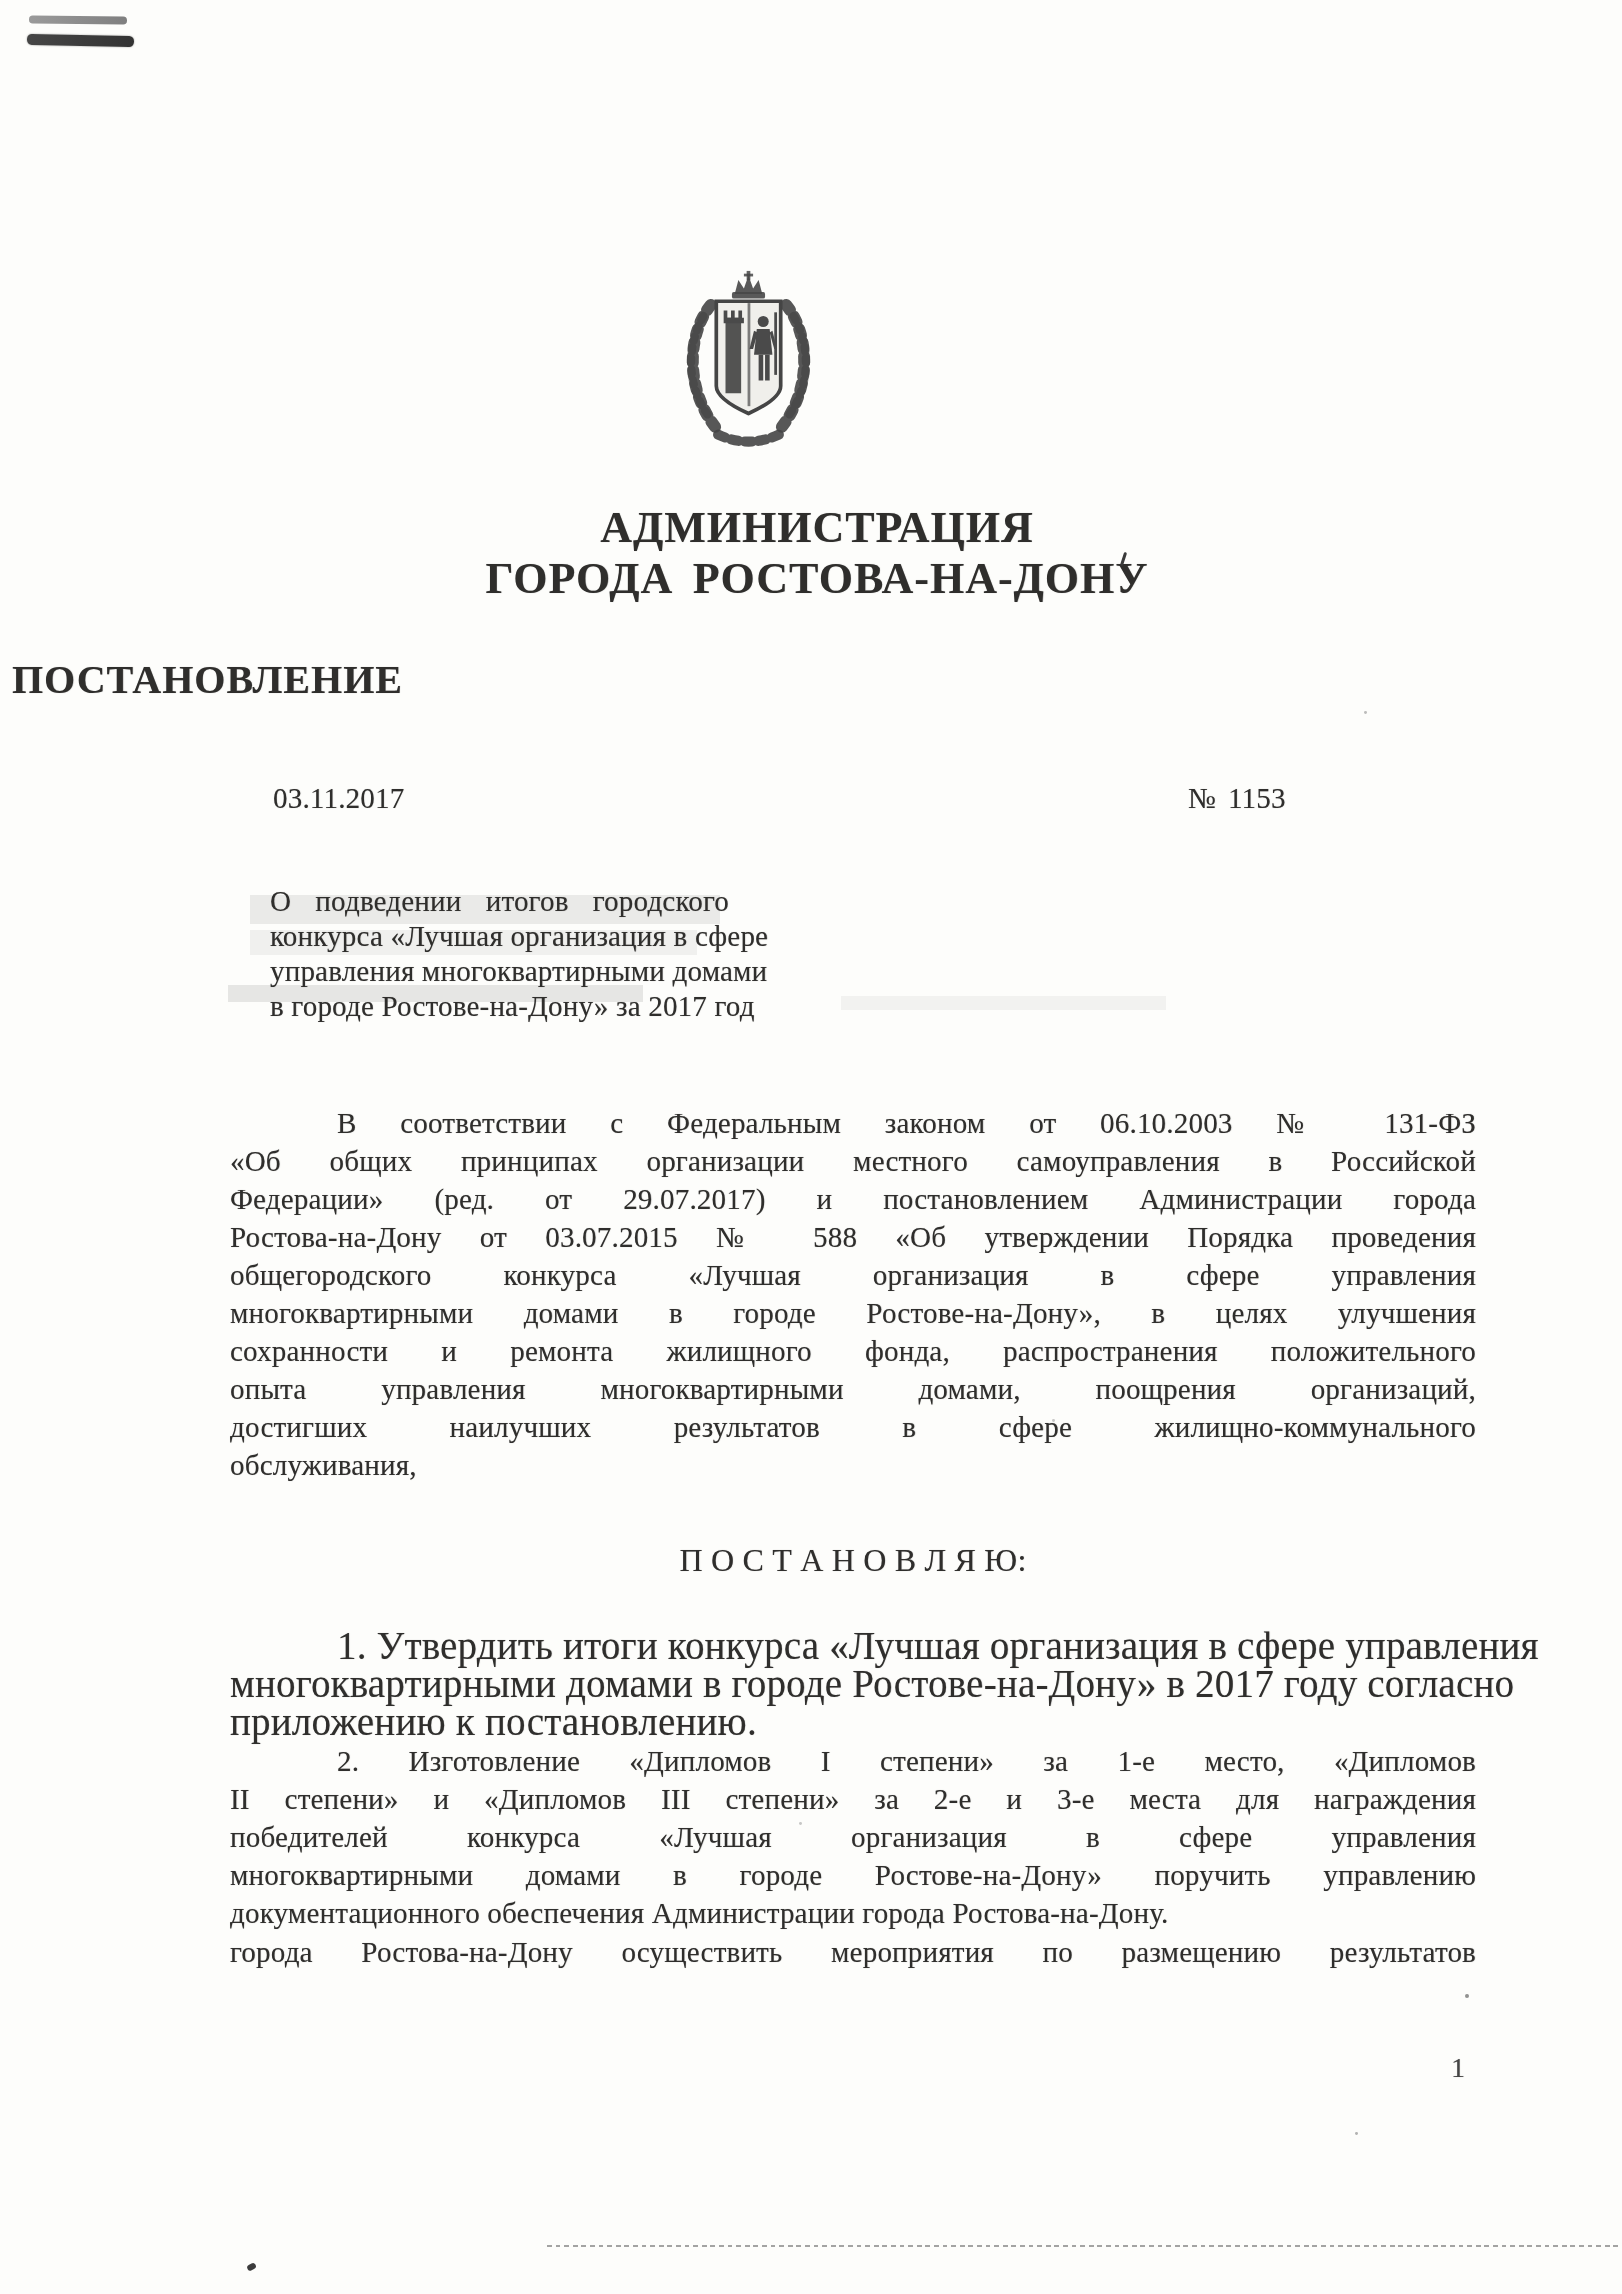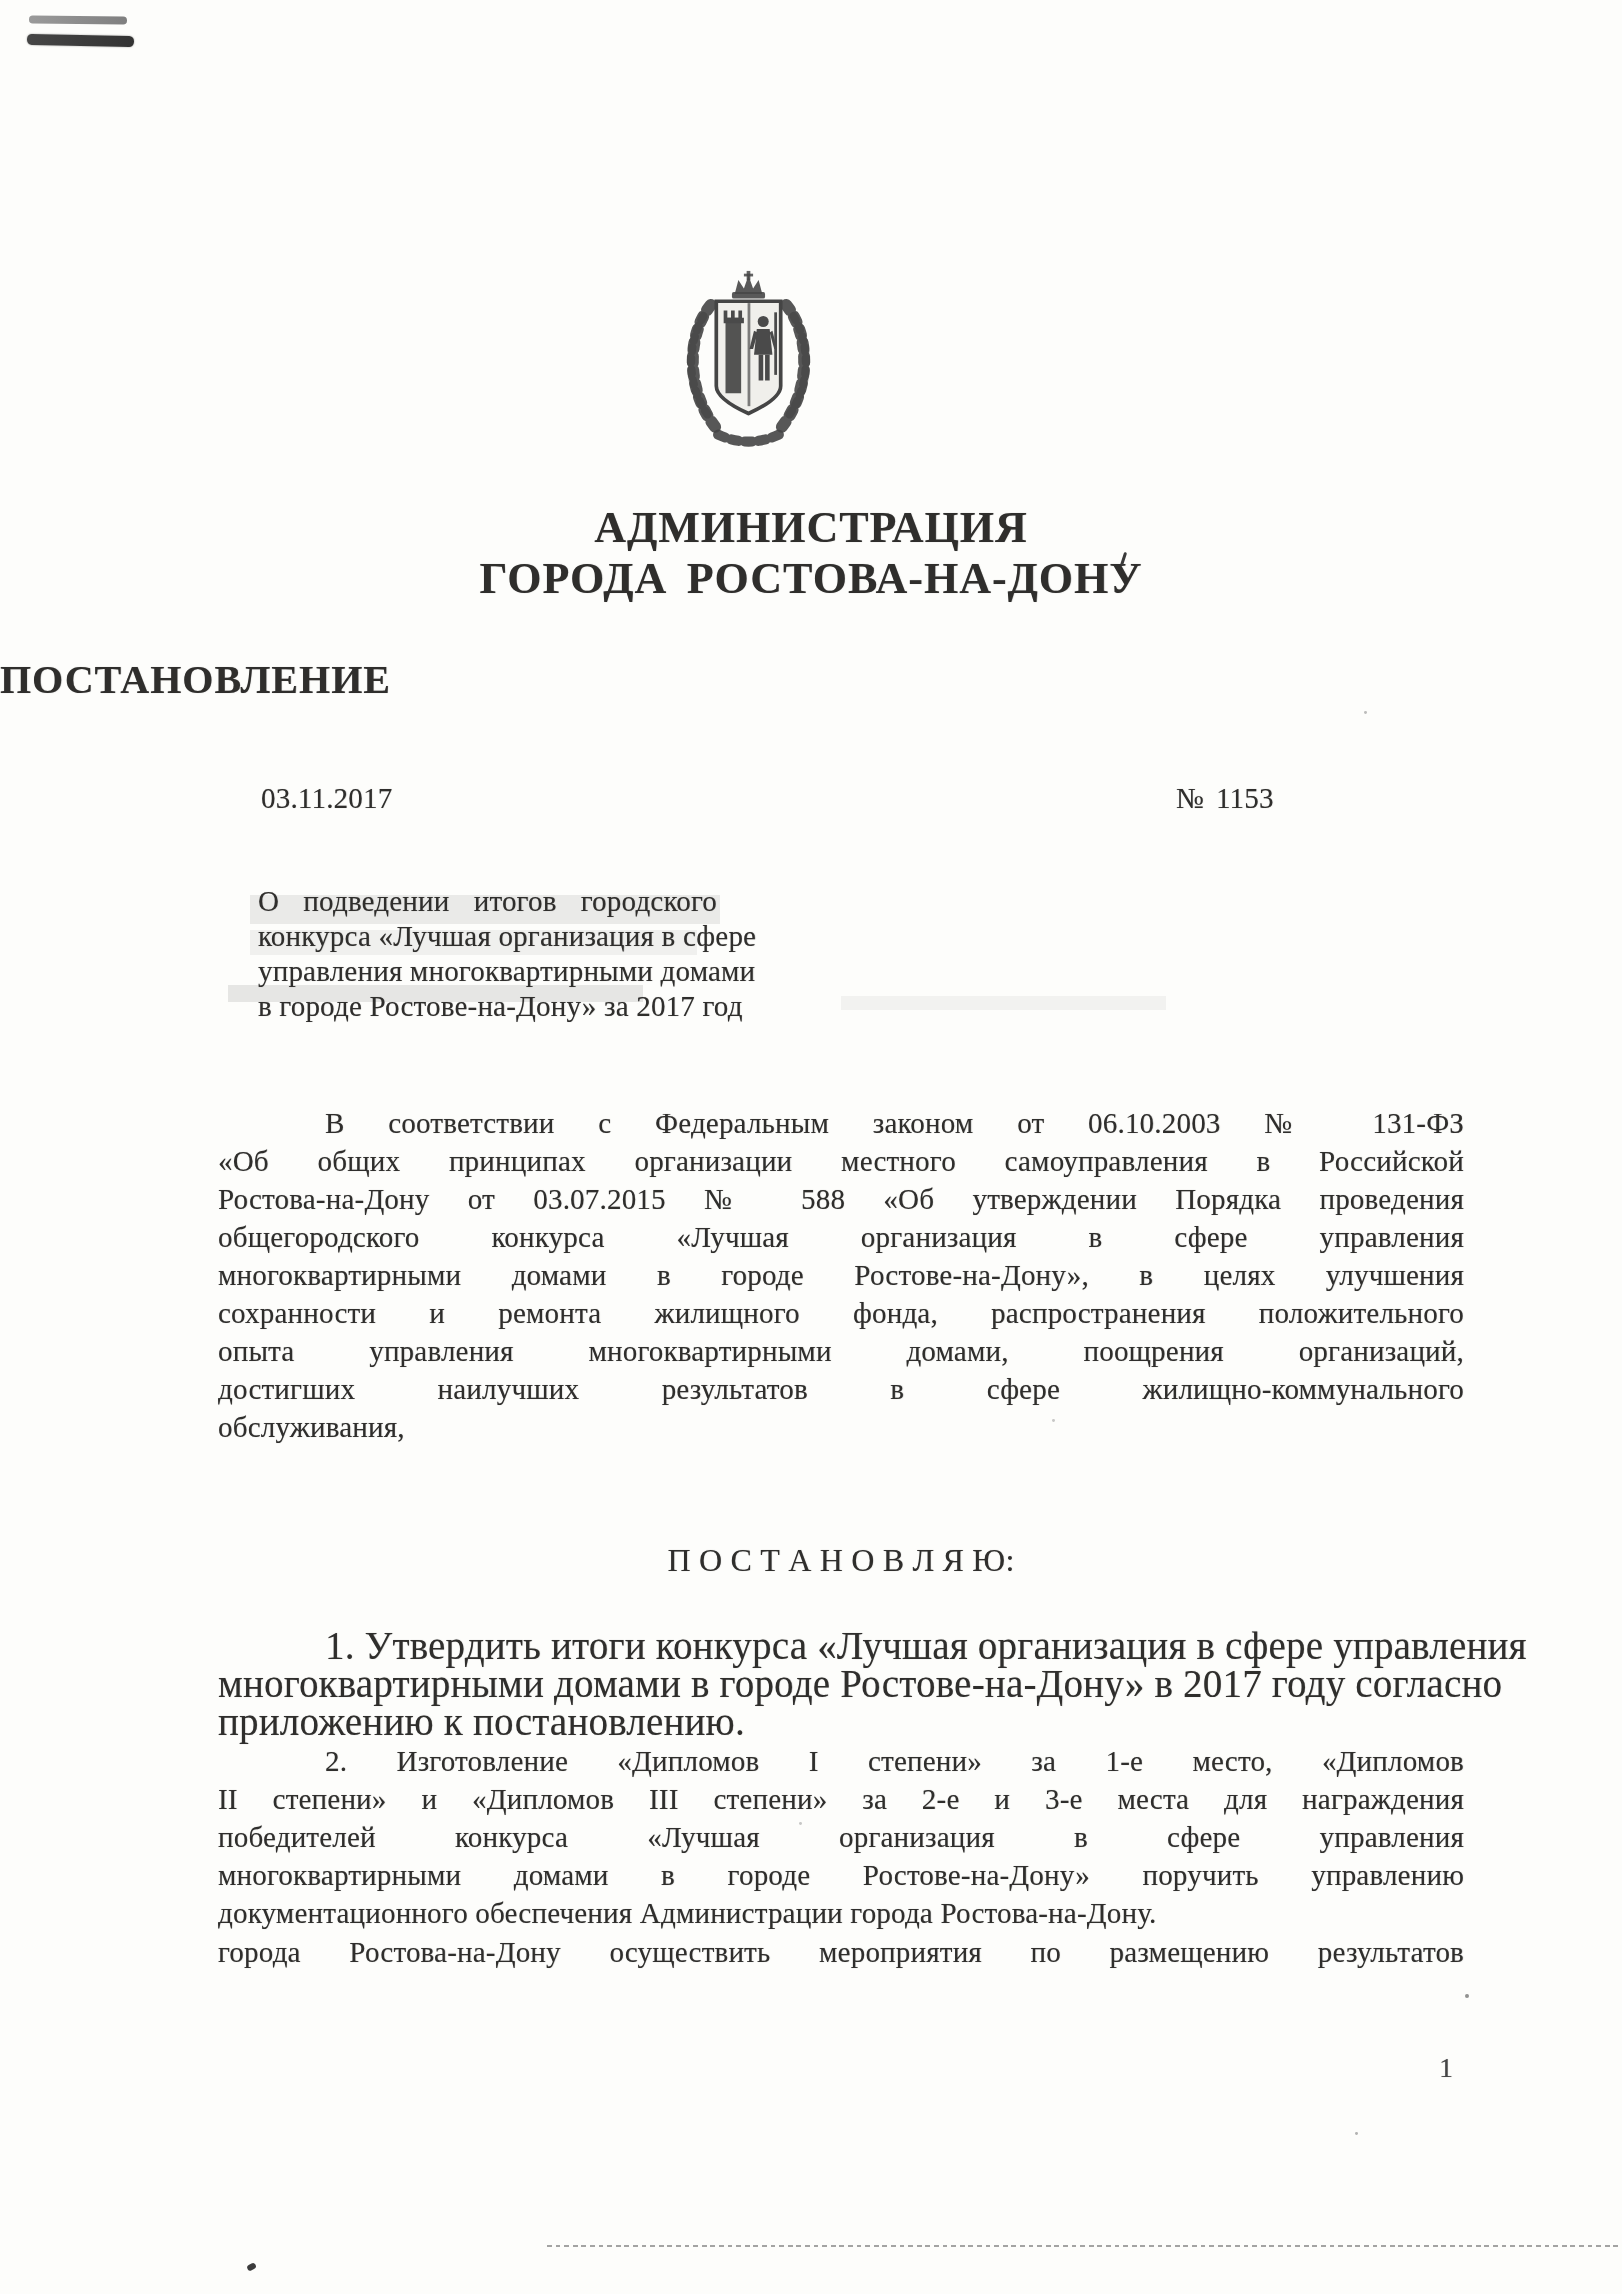--- a/index.html
+++ b/index.html
@@ -3,21 +3,21 @@
 <meta charset="utf-8">
 <style>
   html,body { margin:0; padding:0; background:#e8e8e8; }
   .page {
     position:relative; width:1622px; height:2294px;
     background:#fdfdfb; overflow:hidden;
     font-family:"Liberation Serif","DejaVu Serif",serif;
     color:#2f2e2c;
   }
   .abs { position:absolute; }
-  .txt { text-shadow:0.3px 0.3px 0.8px rgba(55,55,55,0.45); letter-spacing:0.2px; }
+  .txt { text-shadow:0.3px 0.3px 0.8px rgba(55,55,55,0.45); letter-spacing:0.2px;padding-left:12px; }
 
   
   .bar1 { left:29px; top:16.3px; width:98px; height:7.6px; background:linear-gradient(90deg,#9a9a9a,#7f7f7f); border-radius:3.8px; transform:rotate(0.6deg); }
   .bar2 { left:27px; top:35px; width:107px; height:10.5px; background:linear-gradient(90deg,#464646,#333); border-radius:4.8px; transform:rotate(1.2deg); box-shadow:0 0 1.9px rgba(0,0,0,.4); }
 
   
   .emblem { left:669px; top:270px; width:159px; height:184px; }
 
   
   .org1 { left:0; right:0; top:504px; text-align:center; font-size:44px; font-weight:bold; letter-spacing:1px; line-height:48px; }
@@ -119,20 +119,21 @@
   <div class="abs subject txt">
     <div class="tline j">О подведении итогов городского</div>
     <div class="tline j">конкурса «Лучшая организация в сфере</div>
     <div class="tline j">управления многоквартирными домами</div>
     <div class="tline">в городе Ростове-на-Дону» за 2017 год</div>
   </div>
 
   <div class="abs preamble txt">
     <div class="tline j indent">В соответствии с Федеральным законом от 06.10.2003 № 131-ФЗ</div>
     <div class="tline j">«Об общих принципах организации местного самоуправления в Российской</div>
+    <div class="tline j">Федерации» (ред. от 29.07.2017) и постановлением Администрации города</div>
     <div class="tline j">Ростова-на-Дону от 03.07.2015 № 588 «Об утверждении Порядка проведения</div>
     <div class="tline j">общегородского конкурса «Лучшая организация в сфере управления</div>
     <div class="tline j">многоквартирными домами в городе Ростове-на-Дону», в целях улучшения</div>
     <div class="tline j">сохранности и ремонта жилищного фонда, распространения положительного</div>
     <div class="tline j">опыта управления многоквартирными домами, поощрения организаций,</div>
     <div class="tline j">достигших наилучших результатов в сфере жилищно-коммунального</div>
     <div class="tline">обслуживания,</div>
   </div>
 
   <div class="abs resolve txt">П О С Т А Н О В Л Я Ю:</div>

